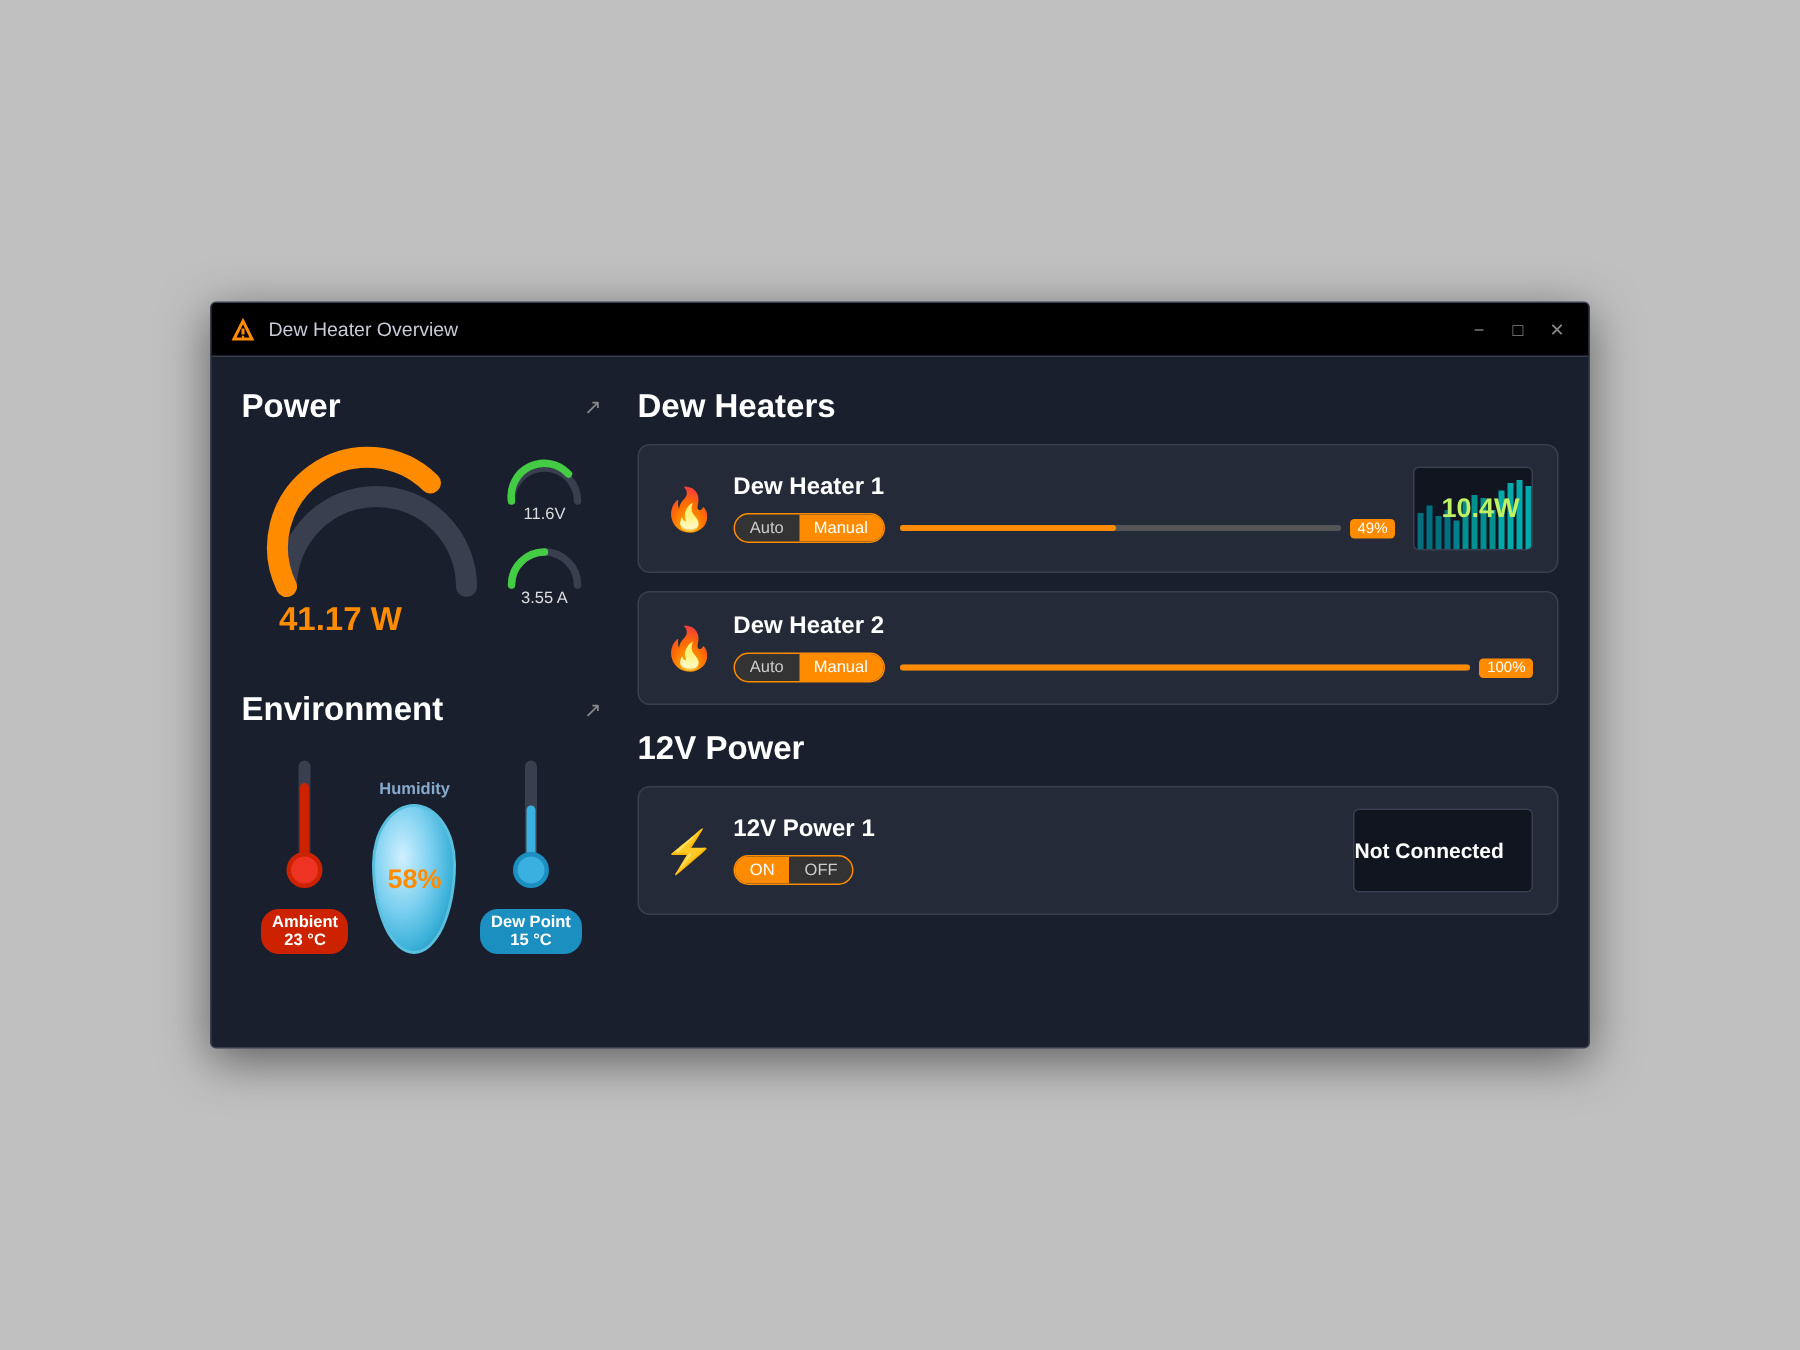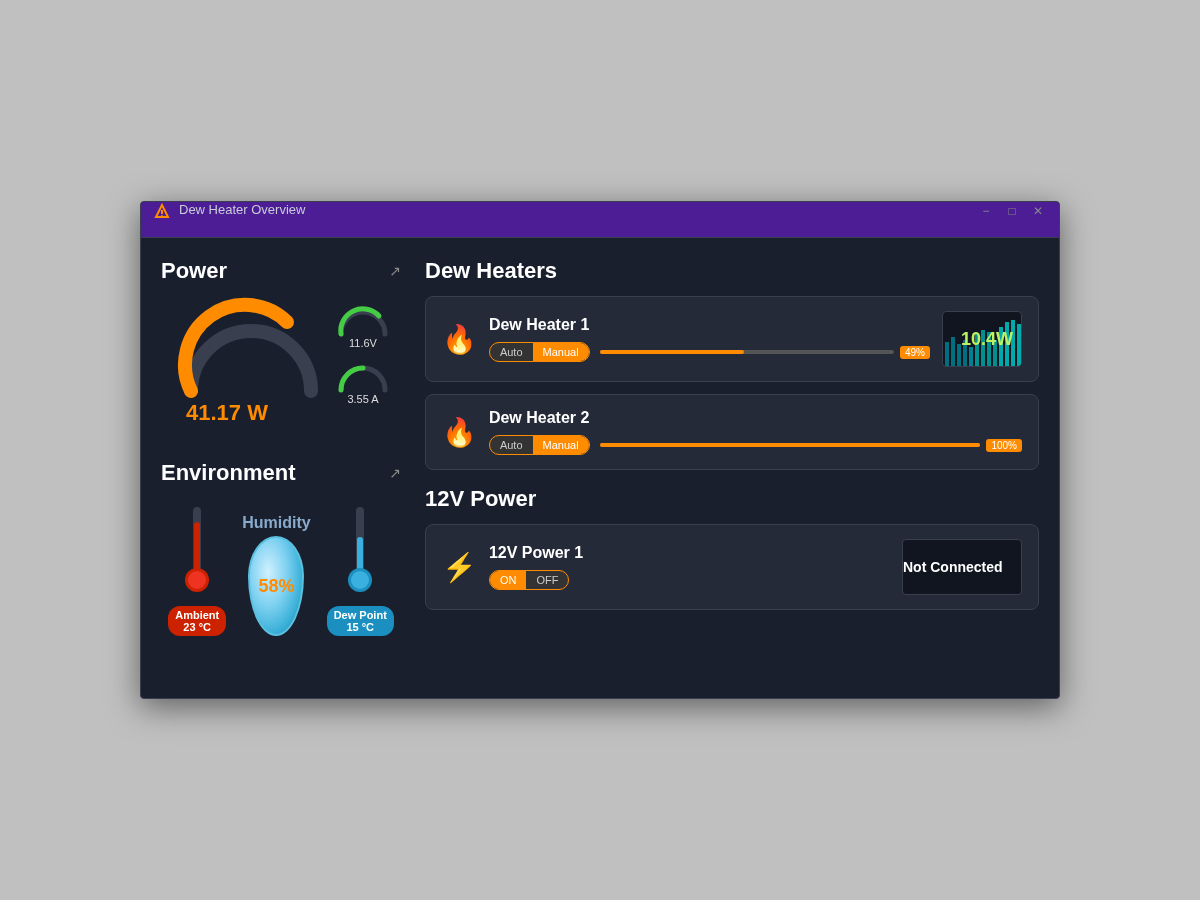--- a/index.html
+++ b/index.html
@@ -15,24 +15,24 @@
     .window {
       width: 920px;
       background: #1a1f2e;
       border: 1px solid #3a3f50;
       border-radius: 4px;
       overflow: hidden;
       box-shadow: 0 8px 32px rgba(0,0,0,0.5);
     }
 
     .title-bar {
-      background: #4c1d95;
+      background: #000000;
       height: 36px;
       display: flex;
-      align-items: flex-start;
+      align-items: center;
       padding: 0 12px;
       border-bottom: 1px solid #3a3f50;
       user-select: none;
     }
 
     .title-bar-icon {
       width: 18px;
       height: 18px;
       margin-right: 8px;
       flex-shrink: 0;
@@ -425,21 +425,21 @@
               <circle cx="14" cy="78" r="12" fill="#cc2200"></circle>
               <circle cx="14" cy="78" r="9" fill="#ee3322"></circle>
             </svg>
             <div class="thermo-label">
               <div>Ambient</div>
               <div>23 °C</div>
             </div>
           </div>
 
           <div class="humidity-wrap">
-            <div style="color:#88aacc;font-size:16px;font-weight:600;">Humidity</div>
+            <div style="color:#88aacc;font-size:11px;font-weight:600;">Humidity</div>
             <div class="humidity-bulb">
               <span class="humidity-value">58%</span>
             </div>
           </div>
 
           <div class="thermometer-wrap">
             <svg width="28" height="100" viewBox="0 0 28 100">
               <rect x="10" y="5" width="8" height="70" rx="4" fill="#3a3f50"></rect>
 
               <rect x="11" y="35" width="6" height="40" rx="3" fill="#3ab0e0"></rect>

